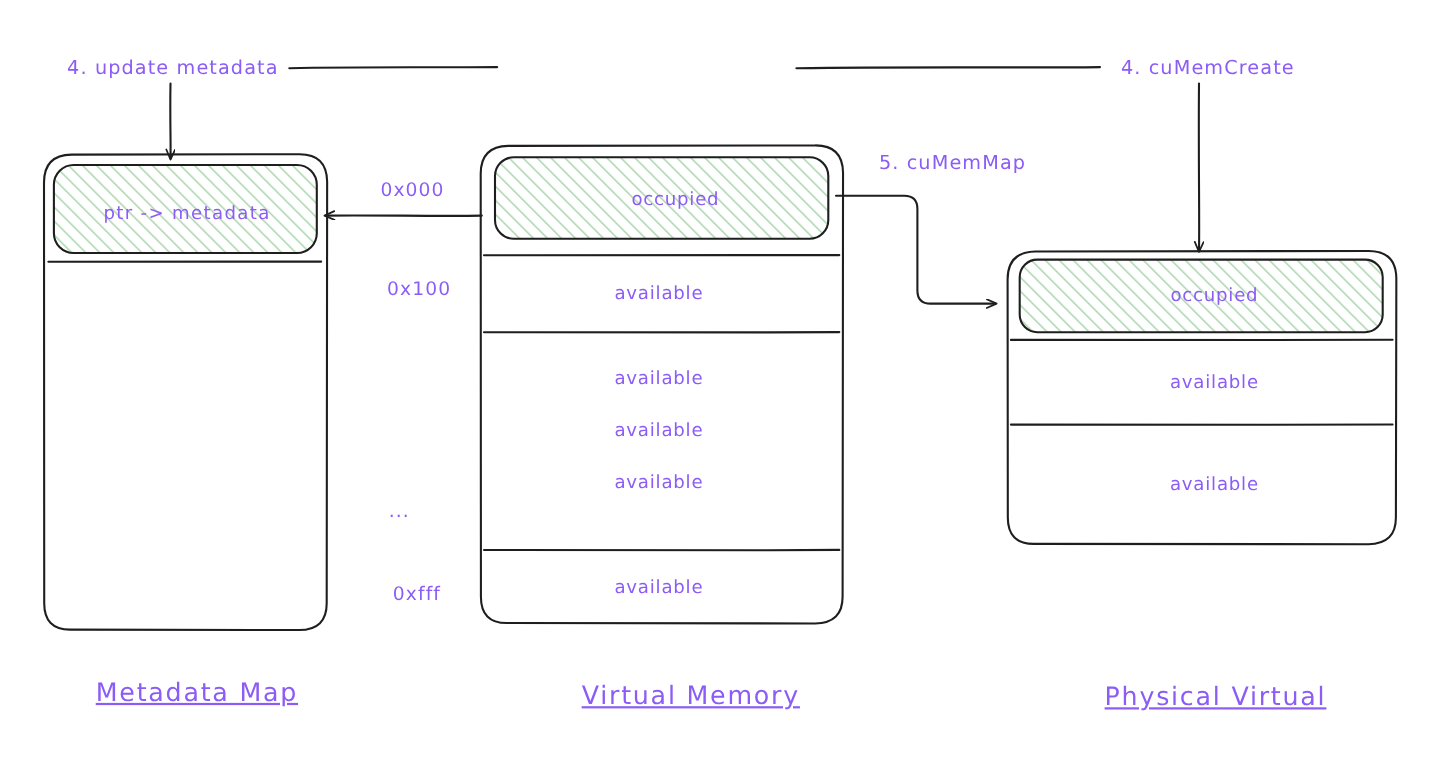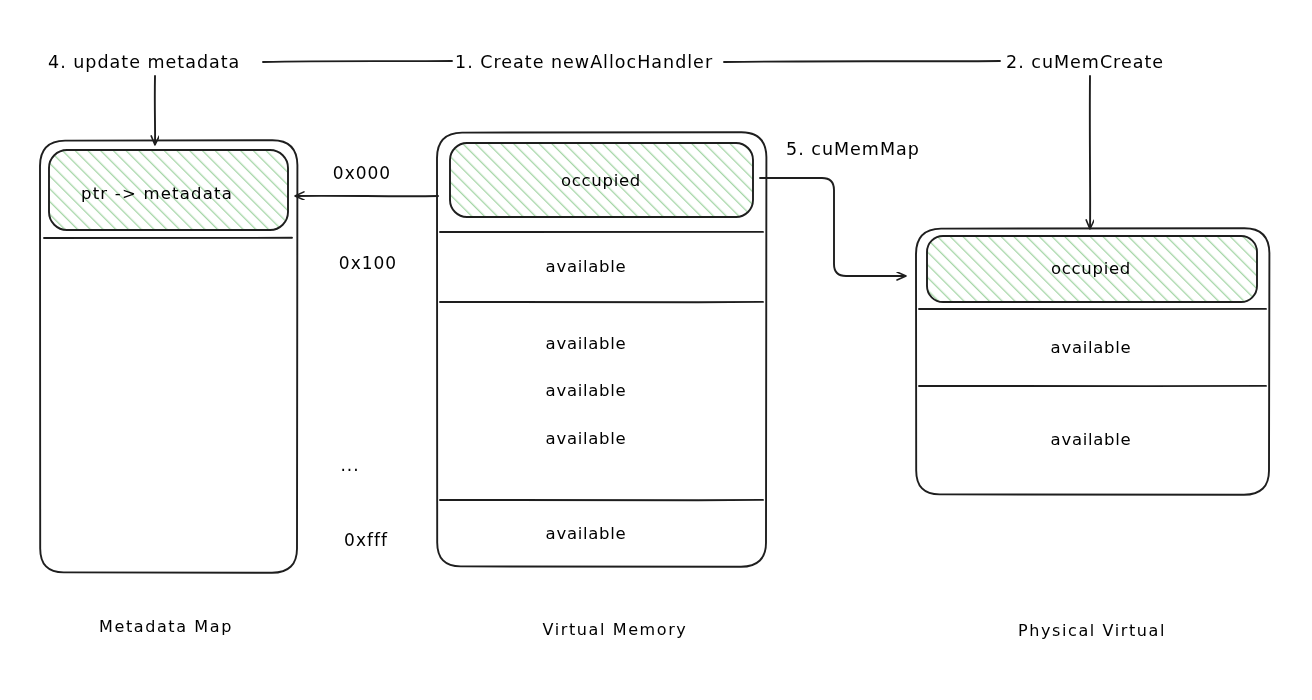--- a/index.html
+++ b/index.html
@@ -17,36 +17,38 @@
     overflow: hidden;
   }
   .svg-layer {
     position: absolute;
     left: 0; top: 0;
     width: 1312px;
     height: 700px;
   }
   .lbl {
     position: absolute;
-    color: #000000;
+    color: #8b5cf6;
     font-family: "DejaVu Sans", sans-serif;
     white-space: nowrap;
     letter-spacing: 0.6px;
+    margin-left: 13px;
   }
   .step-label {
     font-size: 17.5px;
     letter-spacing: 1.0px;
   }
   .addr-label {
     font-size: 17px;
     letter-spacing: 1.0px;
   }
   .caption-label {
-    font-size: 16px;
+    font-size: 23px;
     letter-spacing: 1.6px;
+    text-decoration: underline;
   }
   .block-label {
     font-size: 16.5px;
     letter-spacing: 0.7px;
   }
   .mono-ish {
     letter-spacing: 1.2px;
   }
   .centered { transform: translateX(-50%); }
 </style>
@@ -95,22 +97,21 @@
     </g>
 
     <g>
       <rect x="49" y="150" width="239" height="80" rx="18" ry="18" fill="url(#hatch)" stroke="#1e1e1e" stroke-width="1.9"></rect>
       <rect x="450" y="143" width="303" height="74" rx="17" ry="17" fill="url(#hatch)" stroke="#1e1e1e" stroke-width="1.9"></rect>
       <rect x="927" y="236" width="330" height="66" rx="16" ry="16" fill="url(#hatch)" stroke="#1e1e1e" stroke-width="1.9"></rect>
     </g>
   </svg>
 
   <div class="lbl step-label" style="left:48px; top:52px;">4. update metadata</div>
-  <div class="lbl step-label" style="left:455px; top:52px;">1. Create newAllocHandler</div>
-  <div class="lbl step-label" style="left:1006px; top:52px;">2. cuMemCreate</div>
+  <div class="lbl step-label" style="left:1006px; top:52px;">4. cuMemCreate</div>
   <div class="lbl step-label" style="left:786px; top:139px;">5. cuMemMap</div>
 
   <div class="lbl addr-label centered" style="left:362px; top:163px;">0x000</div>
   <div class="lbl addr-label centered" style="left:368px; top:253px;">0x100</div>
   <div class="lbl addr-label centered" style="left:350px; top:455px;">...</div>
   <div class="lbl addr-label centered" style="left:366px; top:530px;">0xfff</div>
 
   <div class="lbl block-label mono-ish centered" style="left:157px; top:184px;">ptr -&gt; metadata</div>
 
   <div class="lbl block-label centered" style="left:601px; top:171px;">occupied</div>

